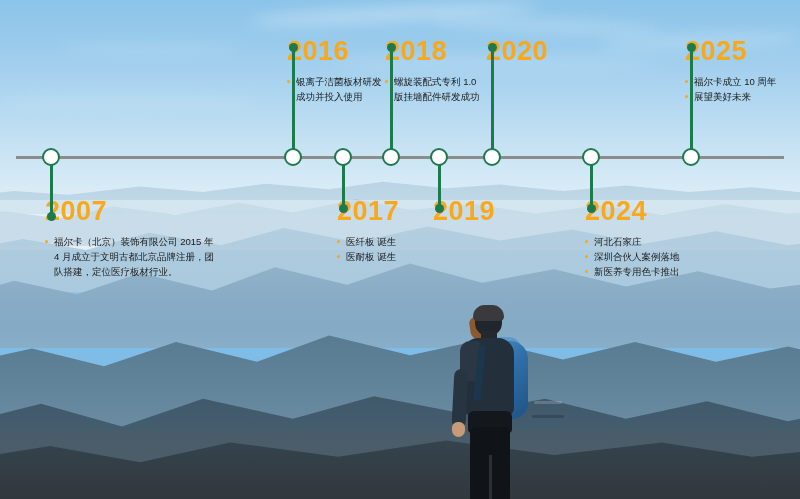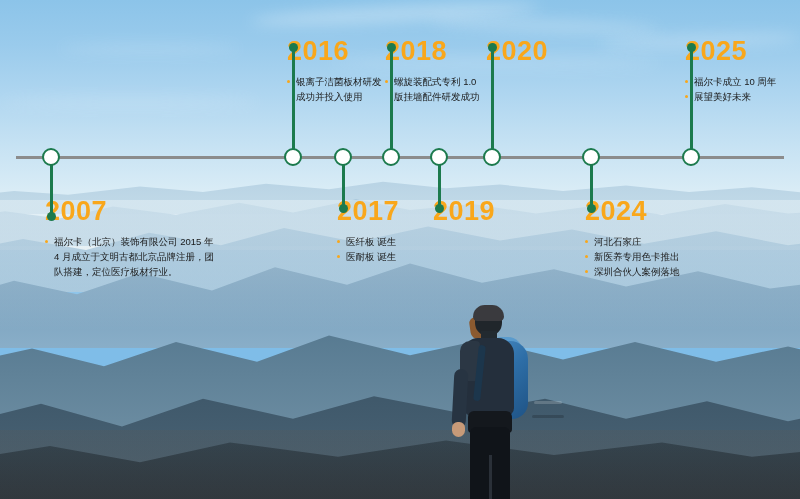--- a/index.html
+++ b/index.html
@@ -281,22 +281,22 @@
         <div class="bullets">
         </div>
       </div>
       <div class="stem" style="left: 591px; height: 52px; top: 157px;"></div>
       <div class="stem-cap" style="left: 591px; top: 204px;"></div>
       <div class="node" style="left: 591px;"></div>
       <div class="entry" style="left: 585px; top: 198px; width: 120px;">
         <div class="year">2024</div>
         <div class="bullets">
           <div class="bullet">河北石家庄</div>
+          <div class="bullet">深圳合伙人案例落地</div>
           <div class="bullet">新医养专用色卡推出</div>
-          <div class="bullet">深圳合伙人案例落地</div>
         </div>
       </div>
       <div class="stem" style="left: 691px; height: 110px; top: 47px;"></div>
       <div class="stem-cap" style="left: 691px; top: 43px;"></div>
       <div class="node" style="left: 691px;"></div>
       <div class="entry" style="left: 685px; top: 38px; width: 110px;">
         <div class="year">2025</div>
         <div class="bullets">
           <div class="bullet">福尔卡成立 10 周年</div>
           <div class="bullet">展望美好未来</div>

